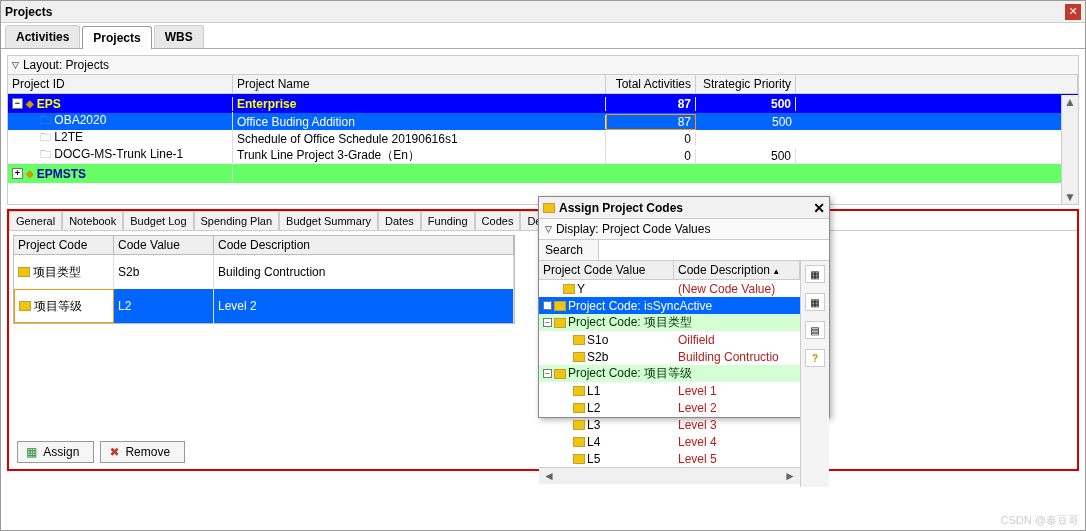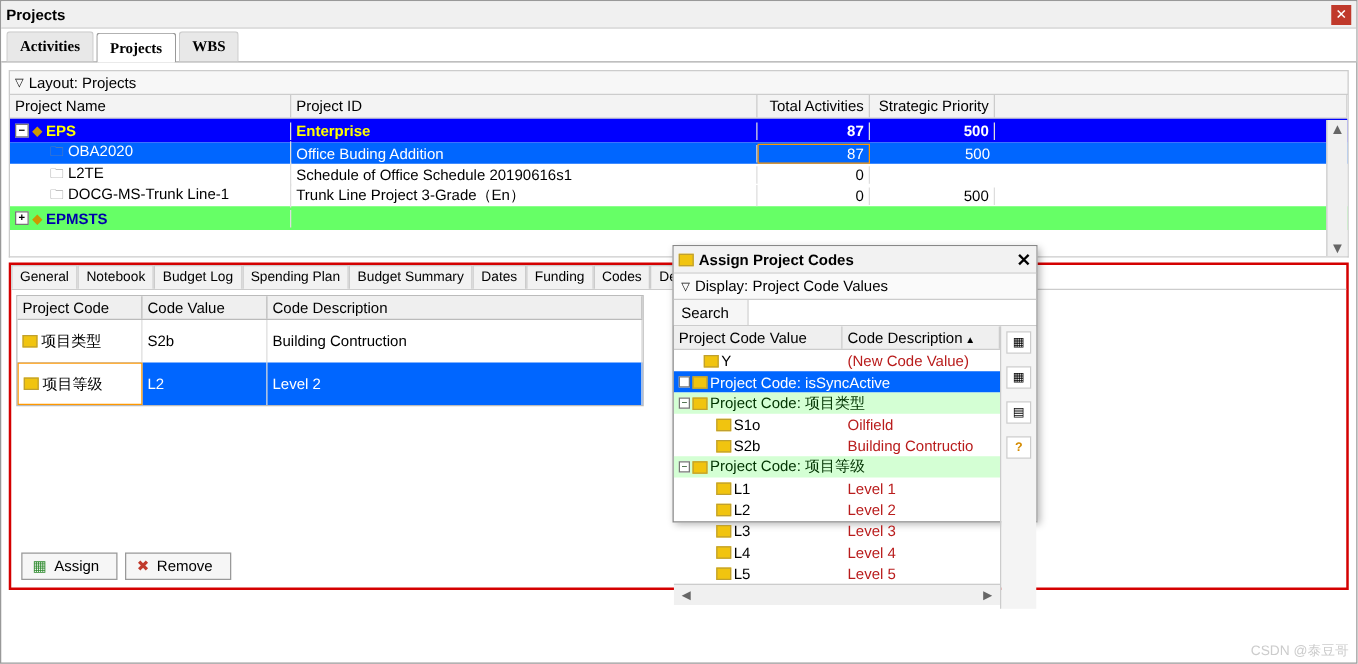--- a/index.html
+++ b/index.html
@@ -2,21 +2,21 @@
 <html><head>
 <meta charset="utf-8">
 <style>
   * { box-sizing: border-box; font-family: Arial, Helvetica, sans-serif; font-size: 12px; }
   body { margin: 0; background: #fff; }
   .win { width: 1086px; height: 531px; border: 1px solid #999; position: relative; background: #fff; }
   .titlebar { background: #f0f0f0; border-bottom: 1px solid #ccc; height: 22px; display: flex; align-items: center; padding: 0 4px; justify-content: space-between; }
   .titlebar .title { font-weight: bold; }
   .close-btn { width: 16px; height: 16px; background: #c0392b; color: #fff; display: flex; align-items: center; justify-content: center; font-size: 11px; cursor: pointer; }
   .tabbar { display: flex; border-bottom: 1px solid #aaa; background: #fff; padding: 2px 4px 0; }
-  .tab { padding: 4px 10px; border: 1px solid #ccc; border-bottom: none; margin-right: 2px; background: #e8e8e8; cursor: pointer; font-weight: bold; border-radius: 3px 3px 0 0; font-family: Liberation Serif, serif; }
+  .tab { padding: 4px 10px; border: 1px solid #ccc; border-bottom: none; margin-right: 2px; background: #e8e8e8; cursor: pointer; font-weight: bold; border-radius: 3px 3px 0 0; }
   .tab.active { background: #fff; border-color: #999; position: relative; top: 1px; }
   .body-area { padding: 6px; }
   .layout-bar { border: 1px solid #ccc; background: #f7f7f7; padding: 2px 4px; font-size: 11px; display: flex; align-items: center; gap: 4px; }
   .chev { font-size: 9px; }
   .grid-wrap { border: 1px solid #ccc; border-top: none; position: relative; height: 130px; overflow: hidden; }
   .grid-head { display: grid; grid-template-columns: 225px 373px 90px 100px 1fr; background: #f3f3f3; border-bottom: 1px solid #ccc; }
   .grid-head div { border-right: 1px solid #ccc; padding: 2px 4px; }
   .grid-head .num { text-align: right; }
   .grow { display: grid; grid-template-columns: 225px 373px 90px 100px 1fr; align-items: center; height: 17px; }
   .grow > div { padding: 0 4px; overflow: hidden; white-space: nowrap; text-overflow: ellipsis; border-right: 1px solid #ddd; }
@@ -87,22 +87,22 @@
   </div>
 
   <div class="body-area">
     <div class="layout-bar">
       <span class="chev">▽</span>
       <span>Layout: Projects</span>
     </div>
 
     <div class="grid-wrap">
       <div class="grid-head">
+        <div>Project ID</div>
         <div>Project Name</div>
-        <div>Project ID</div>
         <div class="num">Total Activities</div>
         <div class="num">Strategic Priority</div>
         <div></div>
       </div>
 
       <div class="grow eps-row">
         <div class="pid">
             <span class="exp">−</span>
             <span class="dia-icon">◆</span>
             <span>EPS</span>

